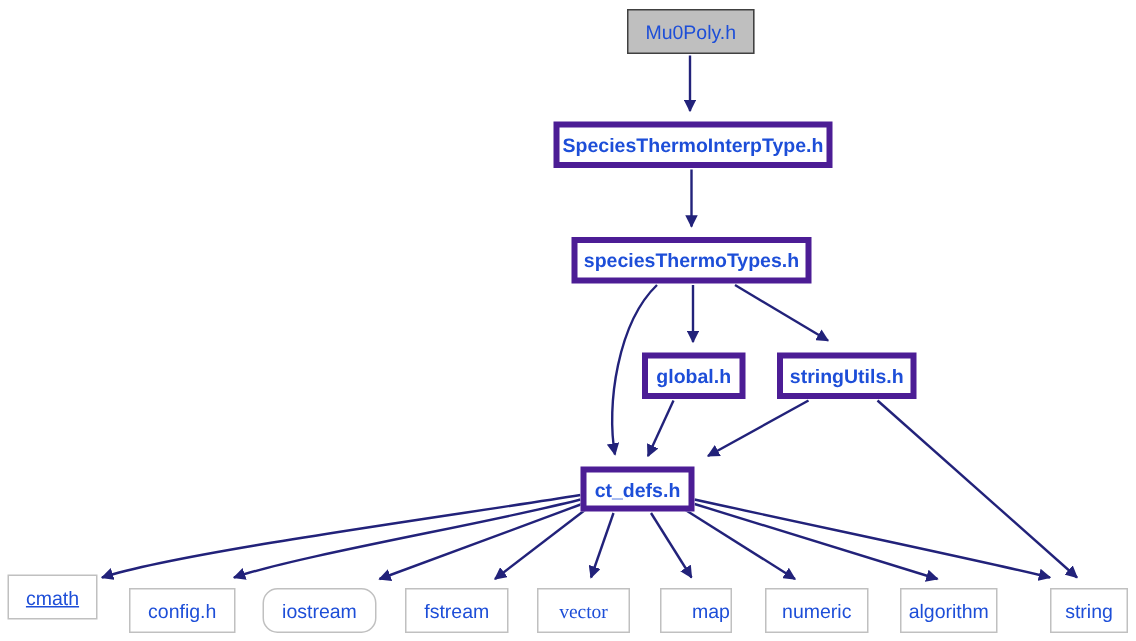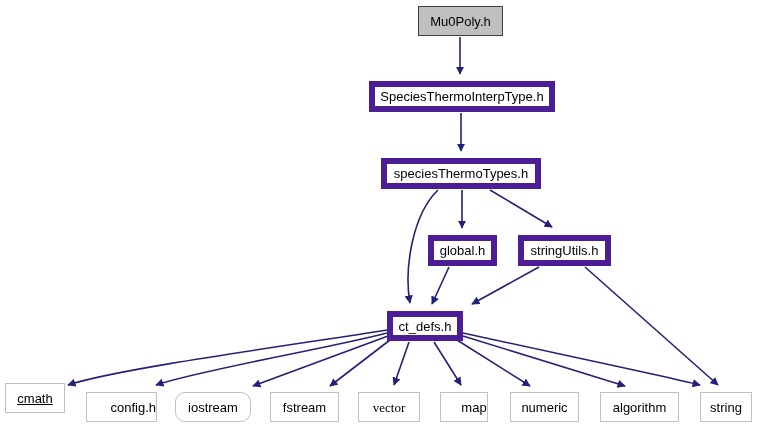--- a/index.html
+++ b/index.html
@@ -23,28 +23,29 @@
     height: 427px;
   }
   .node {
     position: absolute;
     box-sizing: border-box;
     display: flex;
     align-items: center;
     justify-content: center;
     font-family: "Liberation Sans", sans-serif;
     font-size: 13px;
-    color: #000000;
+    color: #1d4ed8;
     white-space: nowrap;
     background: #ffffff;
     border: 1px solid #c0c0c0;
     z-index: 5;
   }
   .node.strong {
-    border: 6px solid #4c1d95;
+    border: 4px solid #4c1d95;
+    font-weight: bold;
   }
   .node.current {
     background: #bfbfbf;
     border: 1px solid #404040;
   }
   .node-label {
     line-height: 1;
     pointer-events: none;
   }
 </style>
@@ -95,39 +96,39 @@
       </div>
       <div class="node strong" style="left: 518px; top: 235px; width: 93px; height: 31px;">
         <span class="node-label">stringUtils.h</span>
       </div>
       <div class="node strong" style="left: 387px; top: 311px; width: 76px; height: 30px;">
         <span class="node-label">ct_defs.h</span>
       </div>
       <div class="node " style="left: 5px; top: 383px; width: 60px; height: 30px; text-decoration: underline;">
         <span class="node-label">cmath</span>
       </div>
-      <div class="node " style="left: 86px; top: 392px; width: 71px; height: 30px; justify-content: flex-end;">
+      <div class="node " style="left: 86px; top: 392px; width: 71px; height: 30px;">
         <span class="node-label">config.h</span>
       </div>
       <div class="node " style="left: 175px; top: 392px; width: 76px; height: 30px; border-radius: 10px;">
         <span class="node-label">iostream</span>
       </div>
       <div class="node " style="left: 270px; top: 392px; width: 69px; height: 30px;">
         <span class="node-label">fstream</span>
       </div>
       <div class="node " style="left: 358px; top: 392px; width: 62px; height: 30px; font-family: Liberation Serif, serif;">
         <span class="node-label">vector</span>
       </div>
       <div class="node " style="left: 440px; top: 392px; width: 48px; height: 30px; padding-left: 20px;">
         <span class="node-label">map</span>
       </div>
       <div class="node " style="left: 510px; top: 392px; width: 69px; height: 30px;">
         <span class="node-label">numeric</span>
       </div>
-      <div class="node " style="left: 600px; top: 392px; width: 79px; height: 30px;">
+      <div class="node " style="left: 600px; top: 392px; width: 65px; height: 30px;">
         <span class="node-label">algorithm</span>
       </div>
       <div class="node " style="left: 700px; top: 392px; width: 52px; height: 30px; justify-content: center;">
         <span class="node-label">string</span>
       </div>
     </div>
 
 </div>
 
 </body></html>

